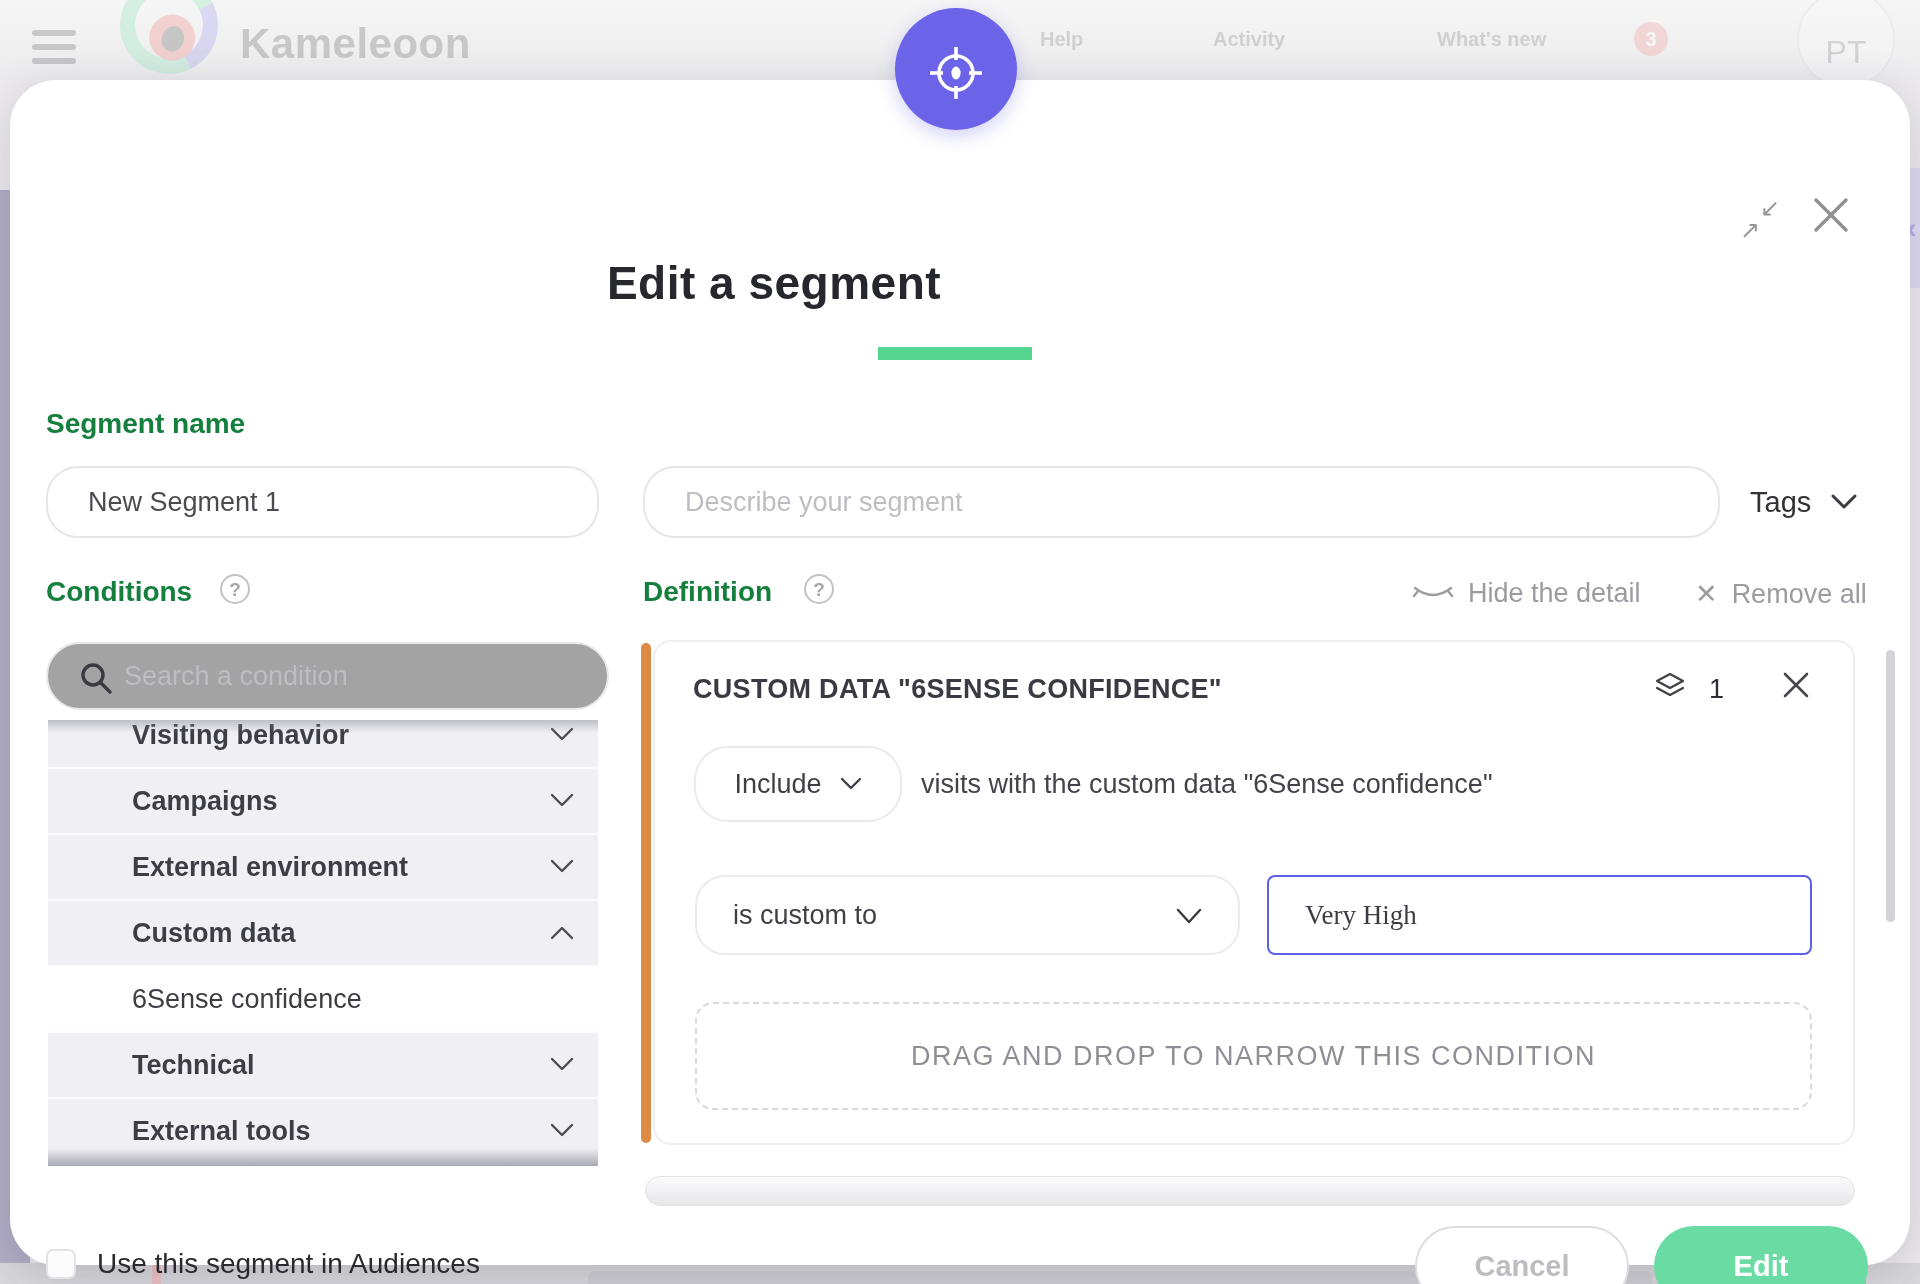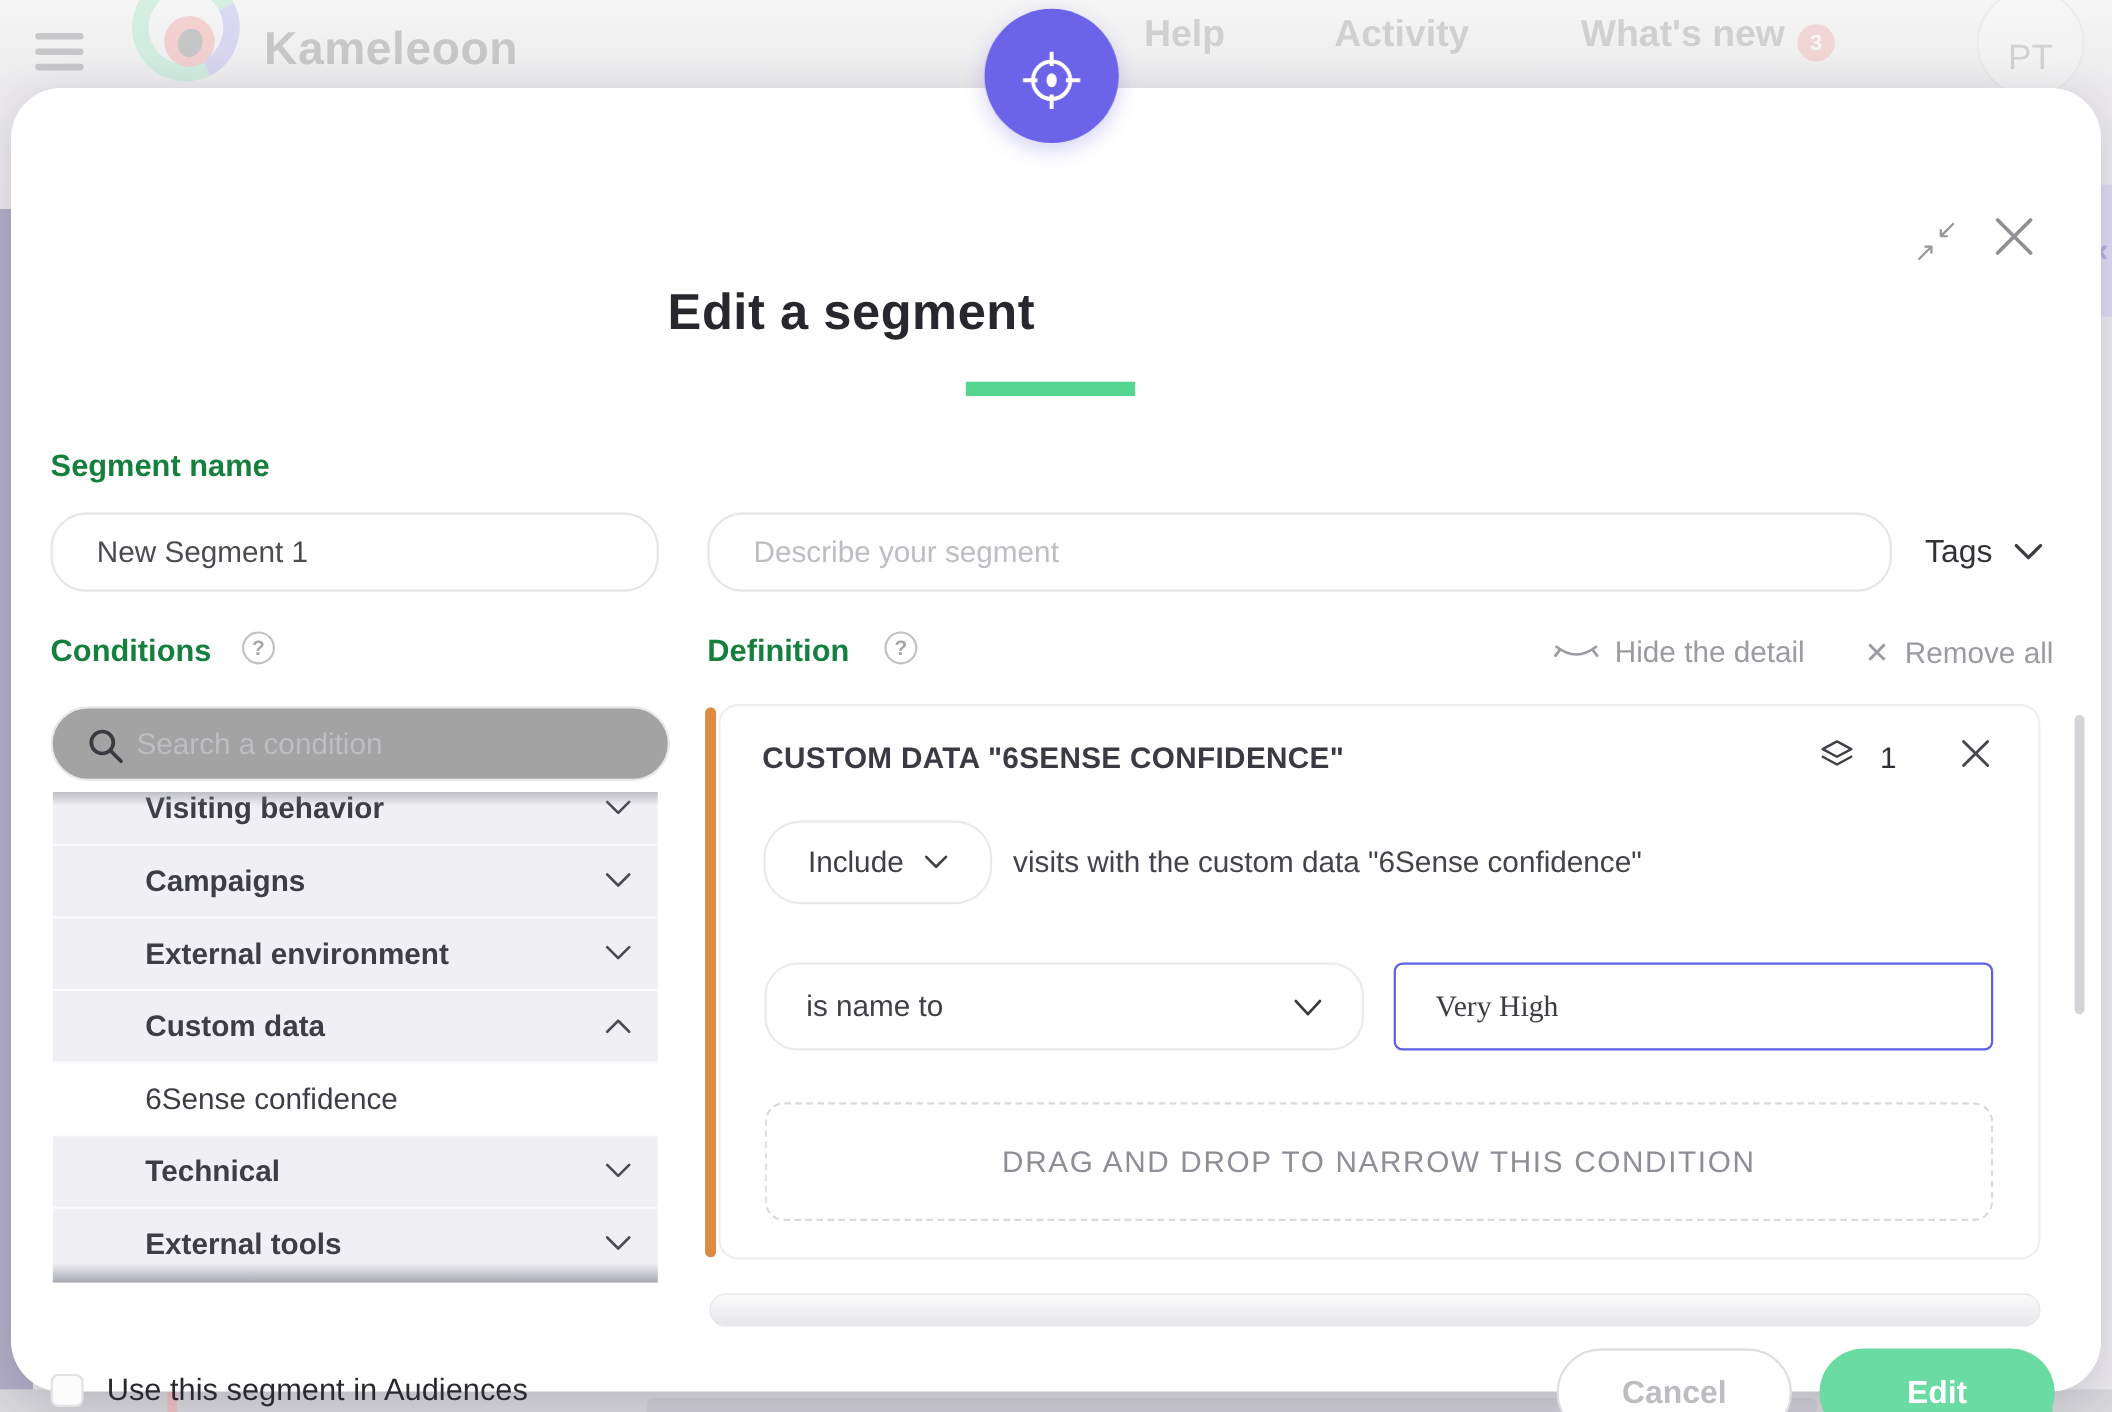--- a/index.html
+++ b/index.html
@@ -18,21 +18,21 @@
   .bg-lavender { left:1898px; top:168px; width:22px; height:120px; background:#dedbf3; border-radius:12px 0 0 12px; color:#b6aee6; font-size:30px; font-weight:700; line-height:120px; text-indent:2px; }
   .dim { opacity:.42; }
 
   .hamburger { left:32px; top:30px; width:44px; height:34px; cursor:pointer; }
   .hamburger span { display:block; height:6px; border-radius:3px; background:#8f8f93; margin-bottom:8px; }
   .logo-mark { left:120px; top:-24px; width:98px; height:98px; border-radius:50%;
     border:15px solid #a8e6c8; border-right-color:#b7b1ef; transform:rotate(18deg); }
   .logo-red { left:18px; top:22px; width:46px; height:46px; border-radius:50%; background:#f0a3a1; position:absolute; }
   .logo-dot { left:13px; top:11px; width:22px; height:26px; border-radius:50%; background:#8b8b8b; position:absolute; }
   .brand { left:240px; top:20px; font-size:42px; font-weight:700; color:#8f8f8f; letter-spacing:.5px; }
-  .nav-item { top:12px; font-size:34px; font-weight:700; color:#a3a3a7; cursor:pointer; }
+  .nav-item { top:28px; font-size:20px; font-weight:700; color:#a3a3a7; cursor:pointer; }
   .badge { left:1634px; top:22px; width:34px; height:34px; border-radius:50%; background:#f0b1af; color:#fff; font-size:20px; font-weight:700; text-align:center; line-height:34px; }
   .avatar { left:1797px; top:-10px; width:98px; height:98px; border-radius:50%; background:#f7f7f8; border:2px solid #e2e2e4; color:#a9a9ad; font-size:32px; font-weight:500; text-align:center; line-height:120px; }
 
   
   .target-btn { left:895px; top:8px; width:122px; height:122px; border-radius:50%; background:#6b63e8; z-index:40; box-shadow:0 6px 18px rgba(80,70,220,.25); cursor:pointer; }
   .target-btn svg { position:absolute; left:31px; top:35px; }
 
   
   .modal { left:10px; top:80px; width:1900px; height:1185px; background:#fff; border-radius:46px; z-index:10; box-shadow:0 12px 44px rgba(40,40,60,.18); }
   .collapse-btn { left:1728px; top:118px; width:44px; height:44px; color:#97979c; cursor:pointer; }
@@ -258,21 +258,21 @@
 
       <div class="abs include-pill">
         <span>Include</span>
         <svg width="22" height="14" viewBox="0 0 22 14">
             <polyline points="2,2 11,11 20,2" fill="none" stroke="#3f3f47" stroke-width="2.4" stroke-linecap="round" stroke-linejoin="round"></polyline>
           </svg>
       </div>
       <div class="abs cond-desc">visits with the custom data "6Sense confidence"</div>
 
       <div class="abs op-select">
-        <span>is name to</span>
+        <span>is custom to</span>
         <svg width="26" height="17" viewBox="0 0 26 17">
             <polyline points="2,2 13,14 24,2" fill="none" stroke="#3a3a40" stroke-width="2.4" stroke-linecap="round" stroke-linejoin="round"></polyline>
           </svg>
       </div>
       <input class="abs val-input" value="Very High" style="">
 
       <div class="abs dropzone">
         <span>DRAG AND DROP TO NARROW THIS CONDITION</span>
       </div>
     </div>

